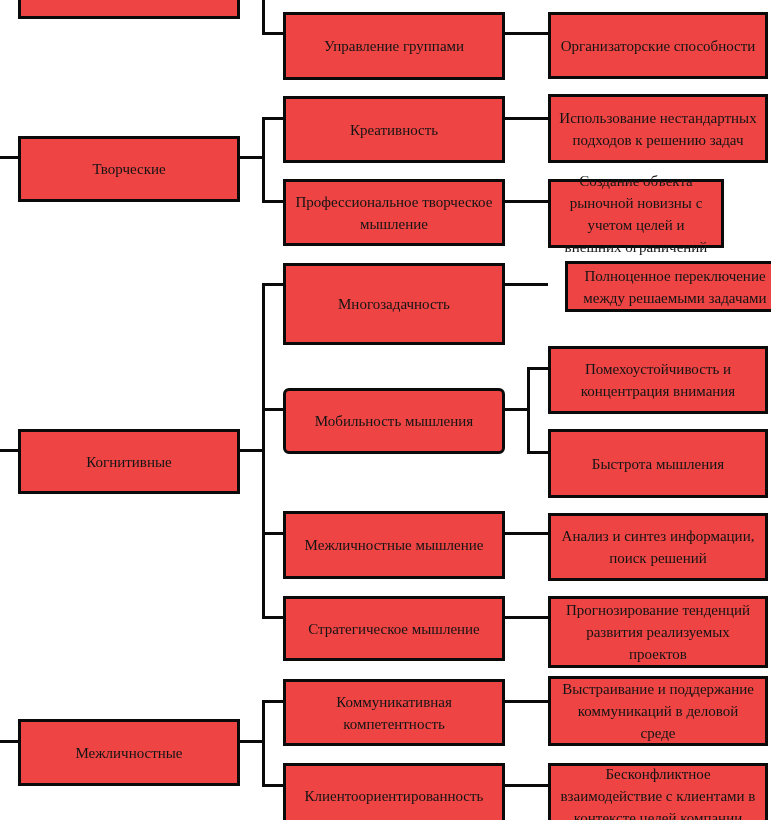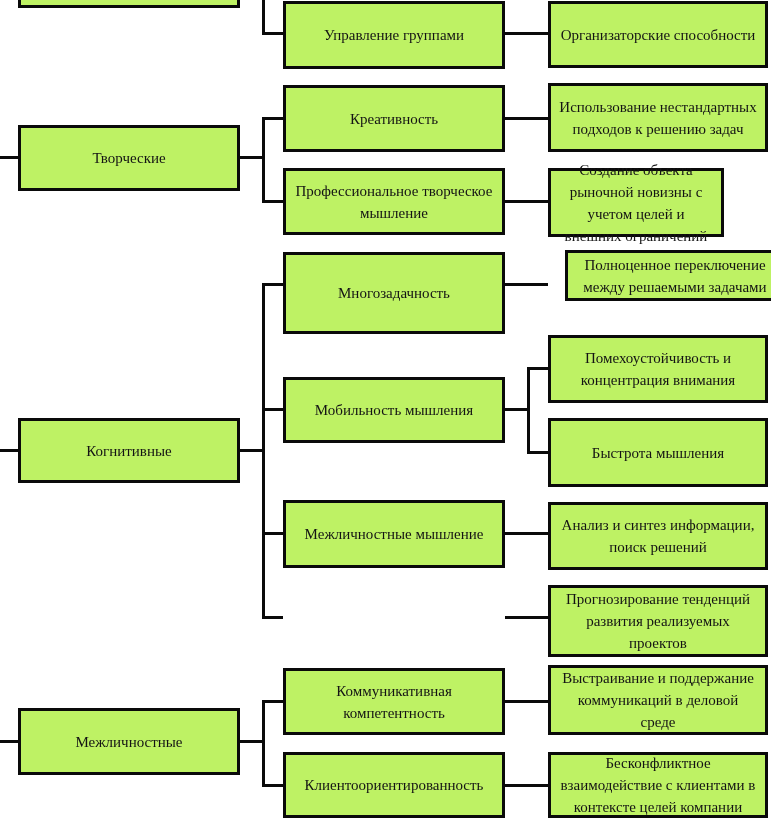--- a/index.html
+++ b/index.html
@@ -9,28 +9,29 @@
     width: 771px;
     height: 820px;
     background: #ffffff;
     overflow: hidden;
     font-family: "Liberation Serif", "DejaVu Serif", serif;
     color: #141414;
   }
   .box {
     position: absolute;
     border: 3px solid #0a0a0a;
-    background: #bef264;
+    background: #ef4444;
     display: flex;
     align-items: center;
     justify-content: center;
     text-align: center;
     font-size: 15px;
     line-height: 22px;
     padding: 1px 8px;
+    margin-top: 11px;
   }
   .line {
     position: absolute;
     background: #0a0a0a;
   }
 </style>
 </head>
 <body>
 
 <div id="canvas">
@@ -60,28 +61,31 @@
   </div>
 
   <div class="box" style="left:283px; top:168px; width:222px; height:67px;">
     <span>Профессиональное творческое мышление</span>
   </div>
 
   <div class="box" style="left:283px; top:252px; width:222px; height:82px;">
     <span>Многозадачность</span>
   </div>
 
-  <div class="box" style="left:283px; top:377px; width:222px; height:66px;">
+  <div class="box" style="left:283px; top:377px; width:222px; height:66px;border-radius:6px;">
     <span>Мобильность мышления</span>
   </div>
 
   <div class="box" style="left:283px; top:500px; width:222px; height:68px;">
     <span>Межличностные мышление</span>
   </div>
 
+  <div class="box" style="left:283px; top:585px; width:222px; height:65px;">
+    <span>Стратегическое мышление</span>
+  </div>
 
   <div class="box" style="left:283px; top:668px; width:222px; height:67px;">
     <span>Коммуникативная компетентность</span>
   </div>
 
   <div class="box" style="left:283px; top:752px; width:222px; height:66px;">
     <span>Клиентоориентированность</span>
   </div>
 
   <div class="box" style="left:548px; top:1px; width:220px; height:67px;">

